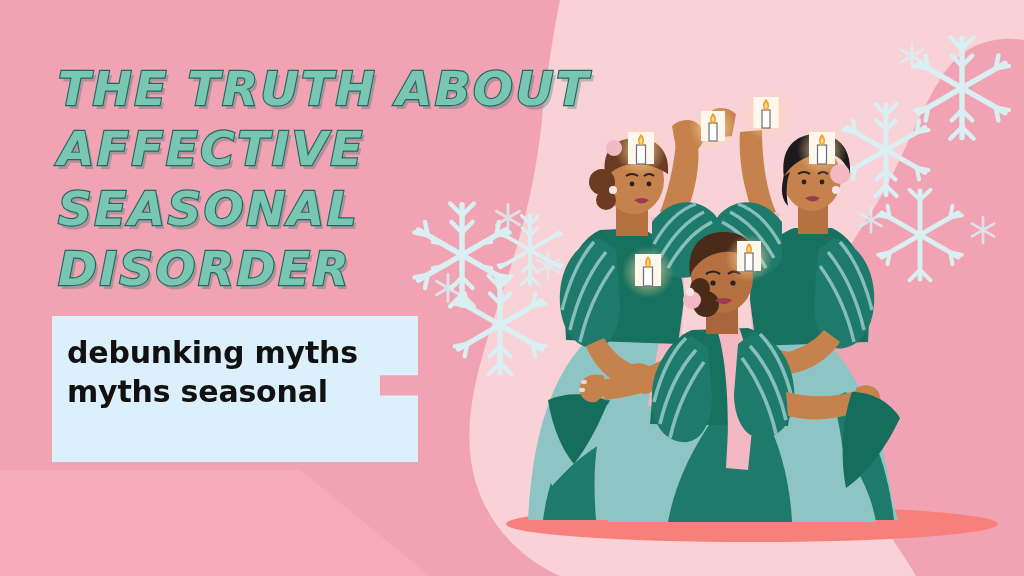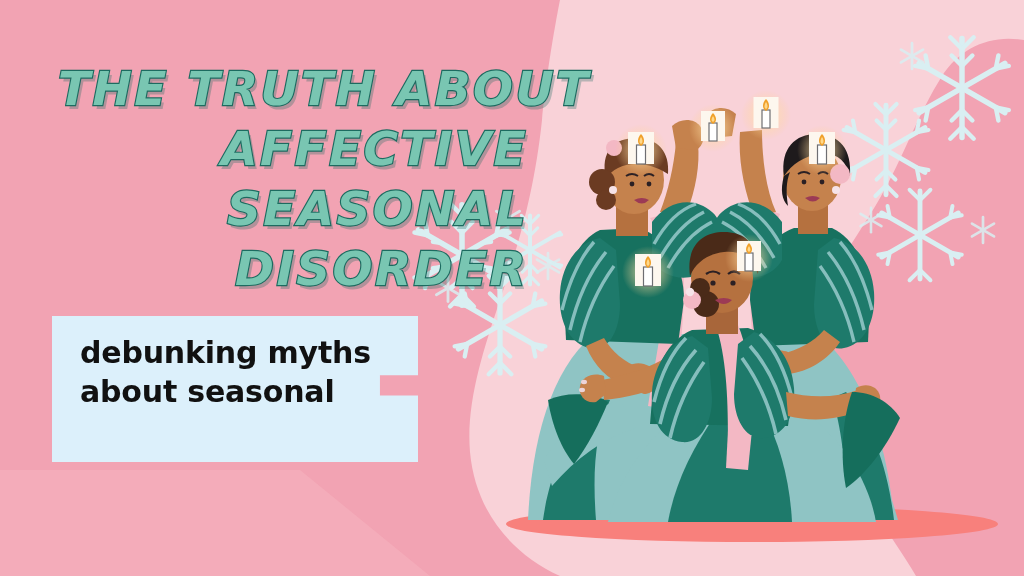--- a/index.html
+++ b/index.html
@@ -24,21 +24,20 @@
     height: 576px;
   }
 
   
   #title-block {
     position: absolute;
     left: 58px;
     top: 62px;
     width: 470px;
     z-index: 30;
-    text-align: right;
   }
   .title-line {
     font-family: "DejaVu Sans", sans-serif;
     font-weight: bold;
     font-style: italic;
     font-size: 47px;
     line-height: 53px;
     letter-spacing: 2.4px;
     text-transform: uppercase;
     color: #79C6B2;
@@ -69,21 +68,21 @@
       100% 40.5%,
       89.6% 40.5%,
       89.6% 54.5%,
       100% 54.5%,
       100% 100%,
       0% 100%
     );
   }
   #subtitle-text {
     position: relative;
-    padding: 17px 0 0 28px;
+    padding: 17px 0 0 15px;
   }
   .subtitle-line {
     font-family: "DejaVu Sans", sans-serif;
     font-weight: bold;
     font-size: 30px;
     line-height: 39px;
     letter-spacing: -0.2px;
     color: #111111;
     white-space: nowrap;
     margin: 0;
@@ -549,19 +548,19 @@
     <div class="title-line">THE TRUTH ABOUT</div>
     <div class="title-line">AFFECTIVE</div>
     <div class="title-line">SEASONAL</div>
     <div class="title-line">DISORDER</div>
   </div>
 
   <div id="subtitle-box">
     <div id="subtitle-bg"></div>
     <div id="subtitle-text">
       <div class="subtitle-line">debunking myths</div>
-      <div class="subtitle-line">about seasonal</div>
+      <div class="subtitle-line">myths seasonal</div>
     </div>
   </div>
 
   <span class="sr-only">four women in teal dresses holding lit candles, with snowflakes</span>
 
 </div>
 
 </body></html>

